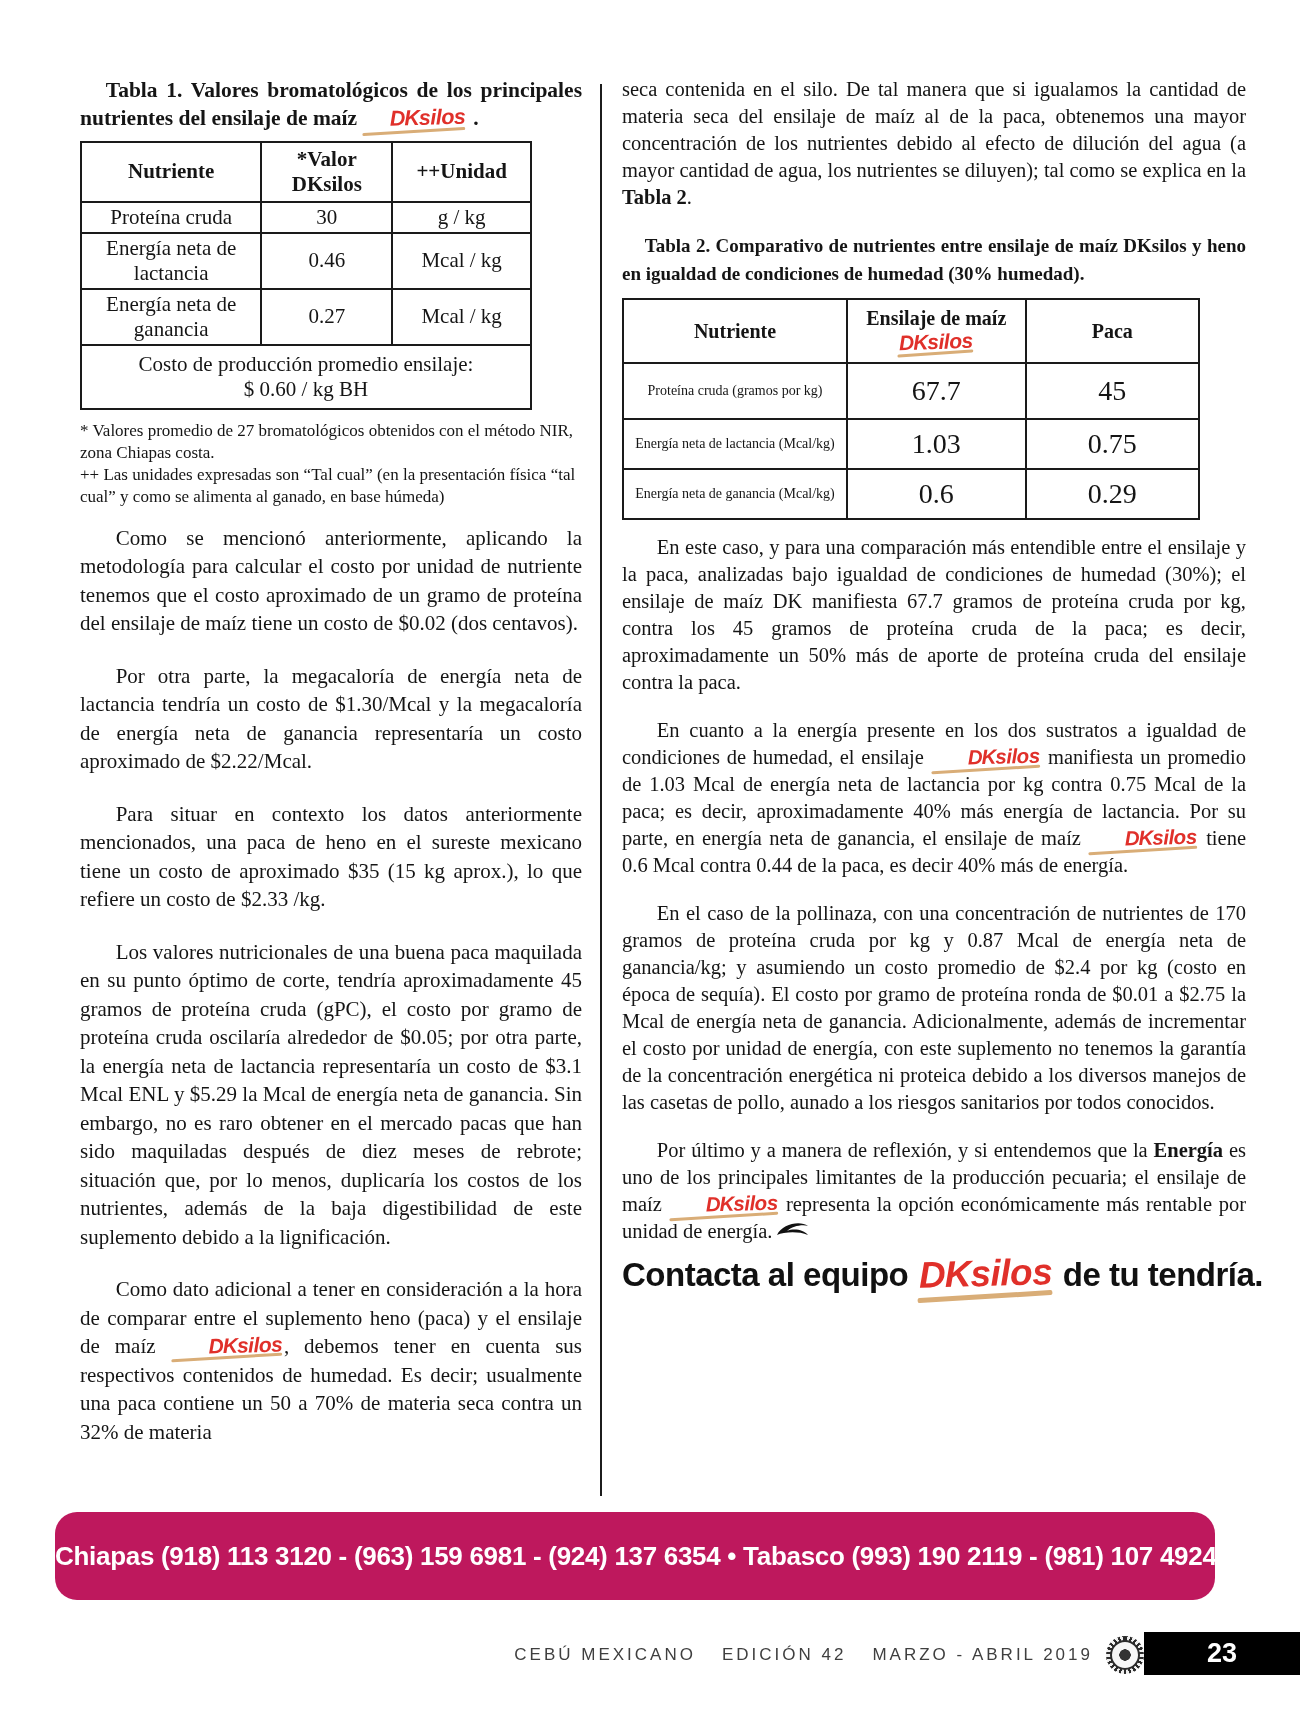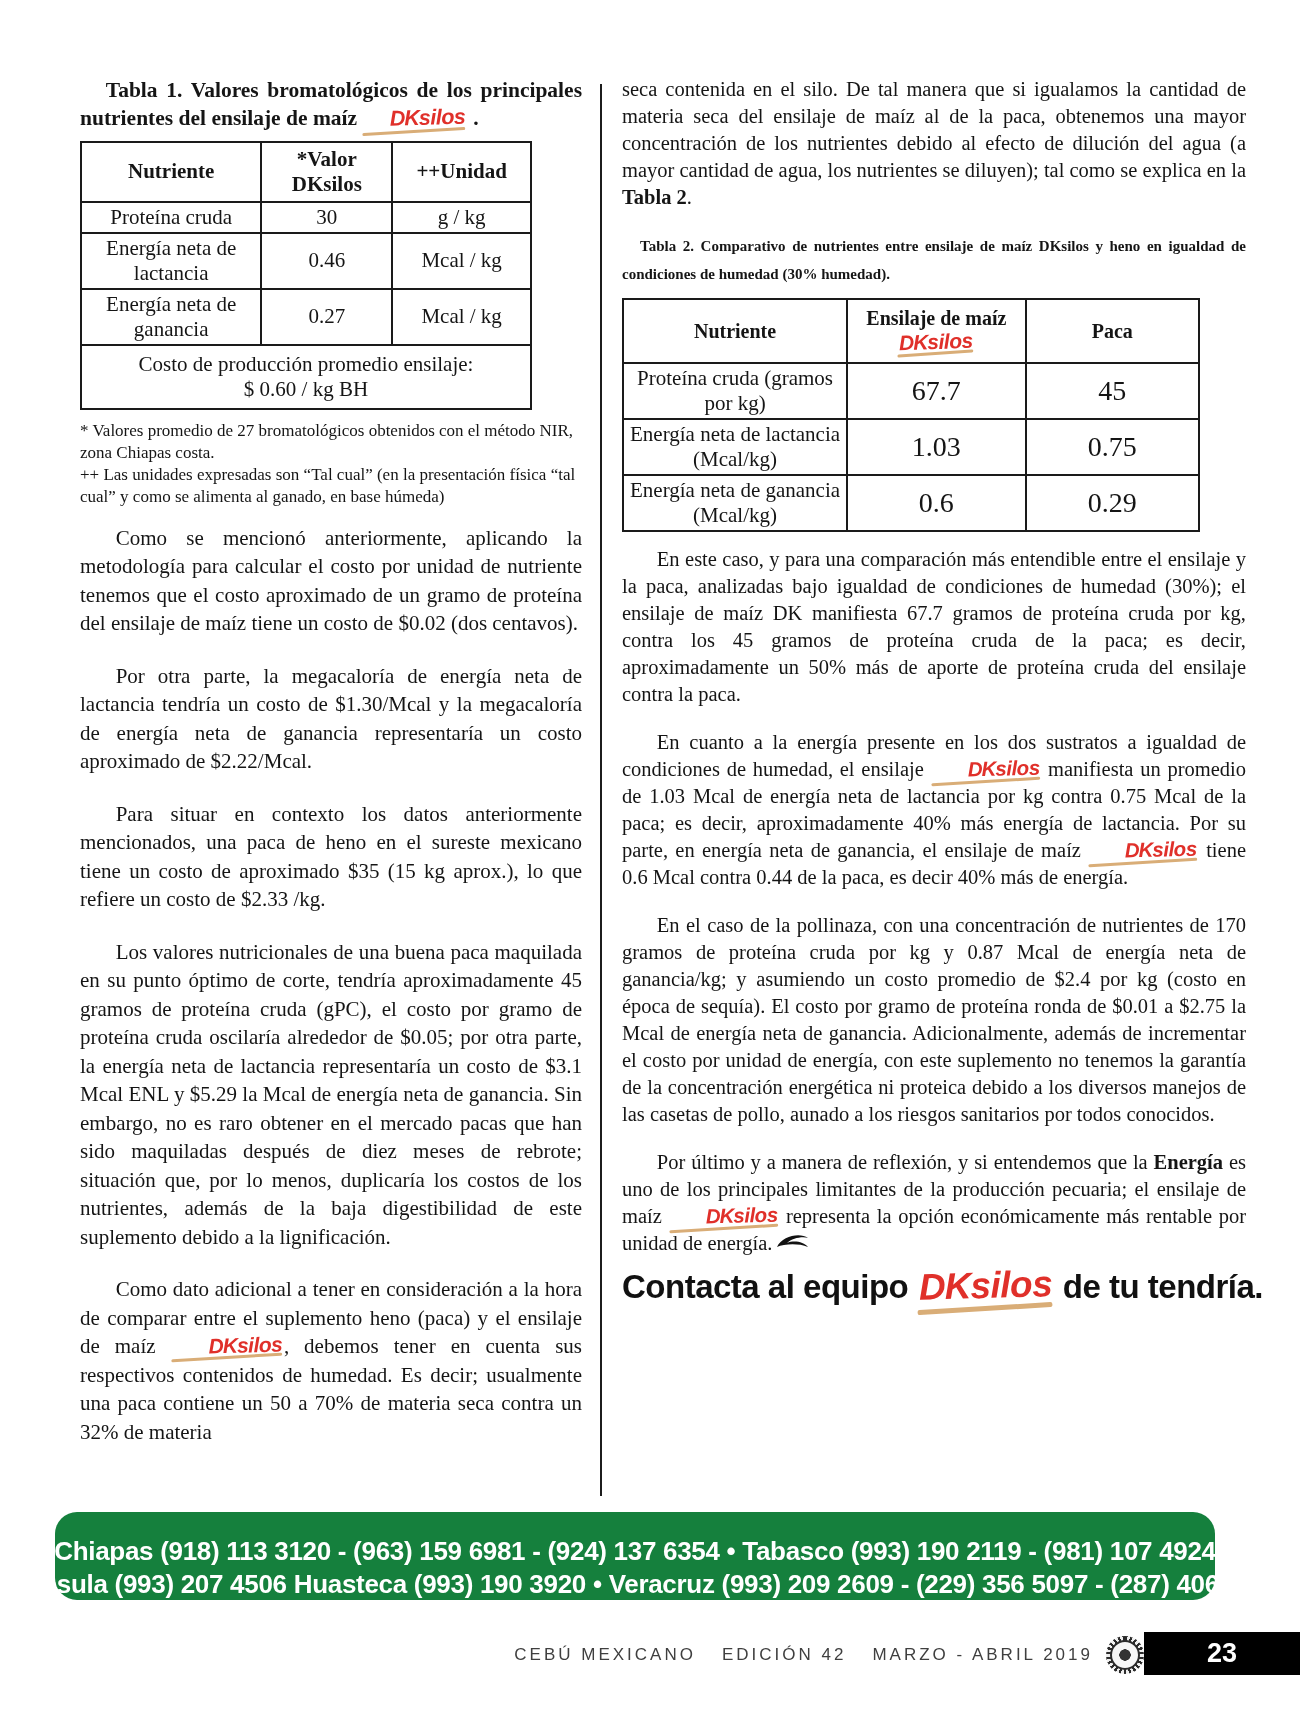--- a/index.html
+++ b/index.html
@@ -31,21 +31,21 @@
   }
   .col-right .body-p{font-size:20.5px; line-height:27px; margin-bottom:21px;}
   .caption{
     font-weight:bold;
     font-size:21.5px;
     line-height:28px;
     text-align:justify;
     text-indent:1.2em;
     margin:0 0 8px 0;
   }
-  .col-right .caption{font-size:15px; line-height:28px; margin:2px 0 10px 0;}
+  .col-right .caption{font-size:19px; line-height:28px; margin:2px 0 10px 0;}
   .bold{font-weight:bold;}
   
   .dklogo{
     display:inline-block;
     position:relative;
     font-family:"Liberation Sans", sans-serif;
     font-style:italic;
     color:#e0302a;
     line-height:1;
     white-space:nowrap;
@@ -75,21 +75,21 @@
     vertical-align:middle;
     padding:2px 4px;
   }
   .t1 th{font-size:21px; height:54px;}
   .t1 td{font-size:21px;}
   .t1 .r-small{height:30px;}
   .t1 .r-tall{height:52px;}
   .t1 .t-foot{font-size:21px; height:58px;}
   .t2 th{font-size:20px; height:58px;}
   .t2 td{font-size:28px;}
-  .t2 .lbl{font-size:21px;}
+  .t2 .lbl{font-size:14px;}
   .t2 .r1{height:56px;}
   .t2 .r2{height:50px;}
   .t2 .r3{height:50px;}
   .t2 .dklogo{font-size:21px; transform:rotate(-2deg); display:inline-block; margin-top:1px;}
   .footnotes{
     font-size:17px;
     line-height:22px;
     text-align:left;
     margin:0 0 16px 0;
   }
@@ -105,30 +105,30 @@
     white-space:nowrap;
   }
   .contacta .dklogo{font-size:37px;}
   
   .endicon{display:inline-block; vertical-align:baseline; margin-left:4px;}
   
   .banner{
     position:absolute;
     left:55px; top:1512px;
     width:1160px; height:88px;
-    background:#15803d;
+    background:#be185d;
     border-radius:22px;
     color:#ffffff;
     font-family:"Liberation Sans", sans-serif;
     font-weight:bold;
     font-size:26px;
     letter-spacing:-0.3px;
     display:flex;
-    flex-direction:column;
-    justify-content:flex-end;
+    flex-direction:row;
+    justify-content:space-between;
     align-items:center;
     gap:2px;
   }
   .banner div{white-space:nowrap;}
   
   .footer-meta{
     position:absolute;
     left:620px; top:1634px;
     width:524px; height:42px;
     display:flex;

